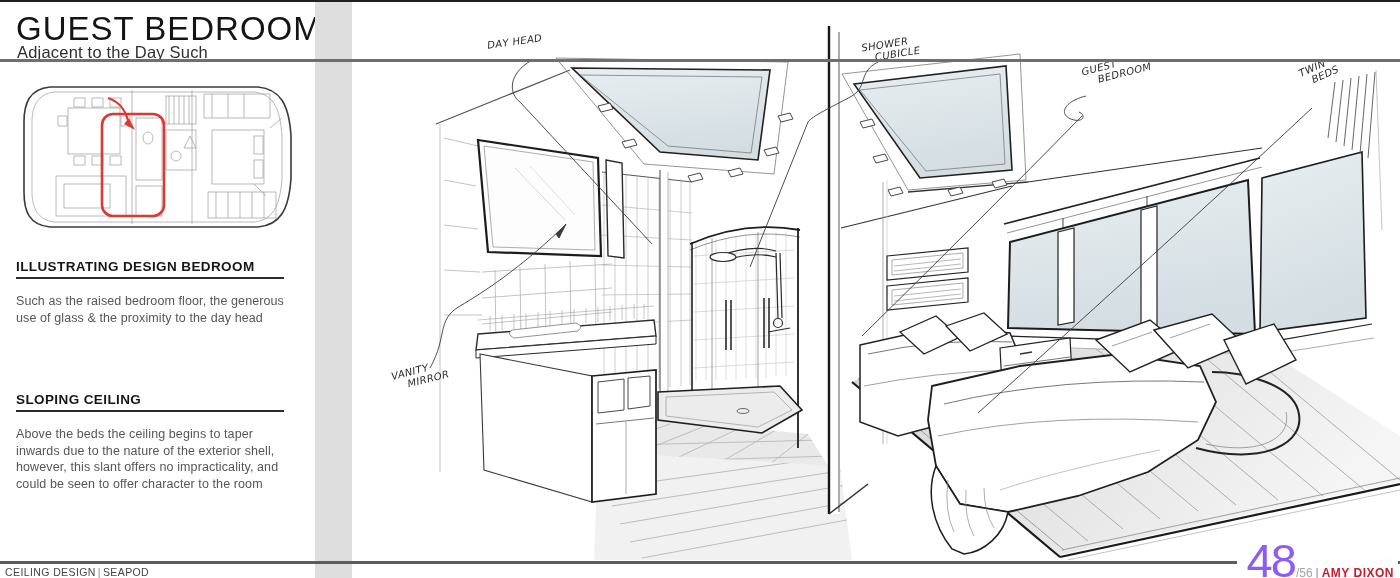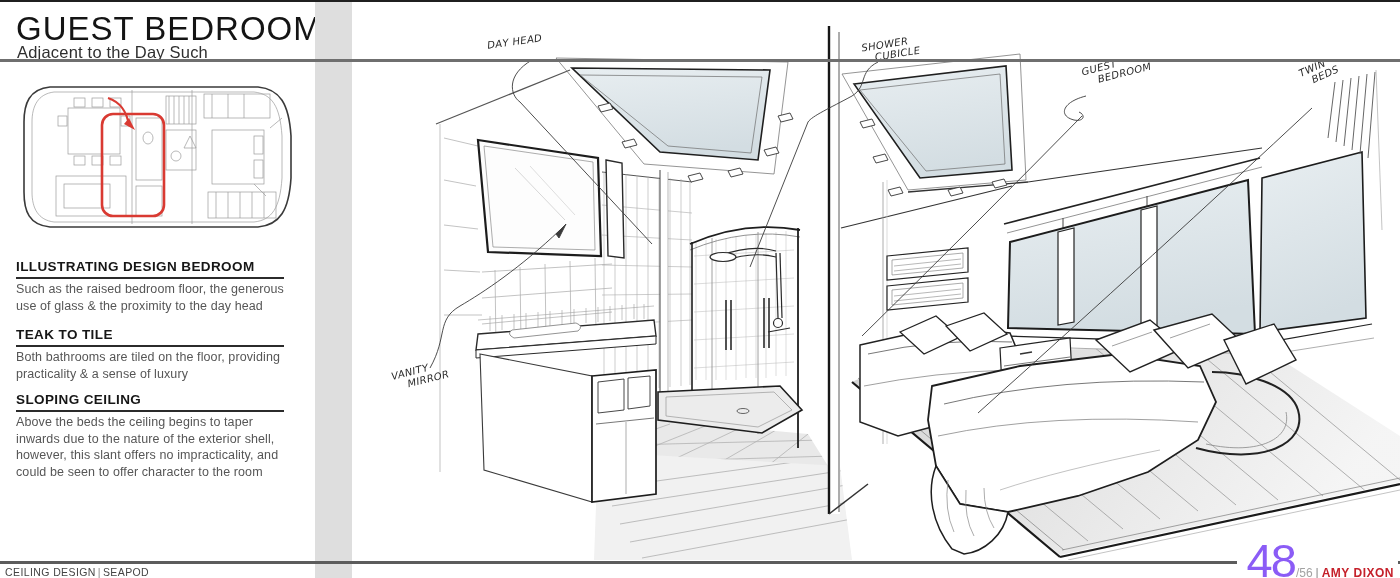--- a/index.html
+++ b/index.html
@@ -10,21 +10,21 @@
   .gray-bar{position:absolute;left:315px;top:0;width:37px;height:578px;background:#dedede;z-index:1;}
   .rule-top{position:absolute;left:0;top:59px;width:100%;height:3px;background:#6f6f6f;z-index:5;}
   .rule-bottom{position:absolute;left:0;top:561px;width:100%;height:3px;background:#5c5c5c;z-index:5;}
   
   .title{position:absolute;left:16px;top:10px;font-size:33px;font-weight:400;letter-spacing:1px;color:#141414;white-space:nowrap;}
   .subtitle{position:absolute;left:17px;top:43px;font-size:16.5px;color:#2e2e2e;letter-spacing:.2px;}
   .plan-wrap{position:absolute;left:14px;top:78px;width:288px;height:160px;z-index:2;}
   .section{position:absolute;left:16px;width:268px;}
   .section h3{margin:0;padding:0 0 3px 0;font-size:13.5px;font-weight:bold;letter-spacing:.4px;color:#161616;
               border-bottom:2.5px solid #2b2b2b;}
-  .section p{margin:2px 0 0 0;font-size:12.5px;line-height:1.32;color:#565656;letter-spacing:.1px;}
+  .section p{margin:14px 0 0 0;font-size:12.5px;line-height:1.32;color:#565656;letter-spacing:.1px;}
   .footer-left{position:absolute;left:5px;top:566px;font-size:10.5px;color:#444;letter-spacing:.4px;z-index:6;}
   .footer-left .sep{color:#8a8a8a;padding:0 2px;}
   .pageblock{position:absolute;right:2px;top:537px;z-index:7;background:#fff;padding:0 4px 0 10px;
              display:flex;align-items:baseline;line-height:1;}
   .pnum{font-size:47px;color:#8b5cf6;letter-spacing:-2px;text-align:center;}
   .ptotal{font-size:12px;color:#a2a2a2;margin-left:1px;}
   .psep{font-size:12px;color:#888;margin:0 3px;}
   .pauthor{font-size:12px;font-weight:bold;color:#c5202a;letter-spacing:.5px;}
   
   .sketch{position:absolute;left:360px;top:20px;width:1040px;height:540px;z-index:3;}
@@ -109,24 +109,20 @@
         <path d="M 94,20 Q 112,26 115,48" fill="none" stroke="#d93a32" stroke-width="2"></path>
         <polygon points="110,46 121,52 115,40" fill="#d93a32"></polygon>
       </g>
     </svg>
   </div>
 
   <div class="section" style="top:259px">
     <h3>ILLUSTRATING DESIGN BEDROOM</h3>
     <p>Such as the raised bedroom floor, the generous use of glass &amp; the proximity to the day head</p>
   </div>
-  <div class="section" style="top:327px">
-    <h3>TEAK TO TILE</h3>
-    <p>Both bathrooms are tiled on the floor, providing practicality &amp; a sense of luxury</p>
-  </div>
   <div class="section" style="top:392px">
     <h3>SLOPING CEILING</h3>
     <p>Above the beds the ceiling begins to taper inwards due to the nature of the exterior shell, however, this slant offers no impracticality, and could be seen to offer character to the room</p>
   </div>
 
   <div class="sketch">
     <svg width="1040" height="540" viewBox="0 0 1040 540">
       <defs>
         <linearGradient id="glass" x1="0" y1="0" x2="0.25" y2="1">
           <stop offset="0" stop-color="#e8eef1"></stop>

